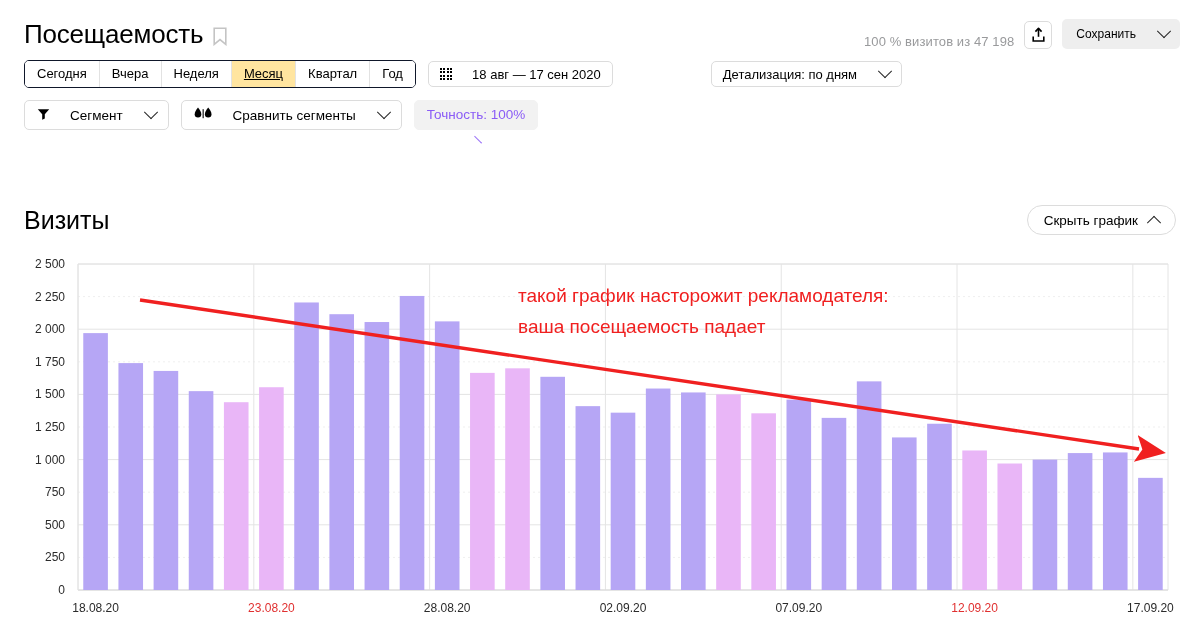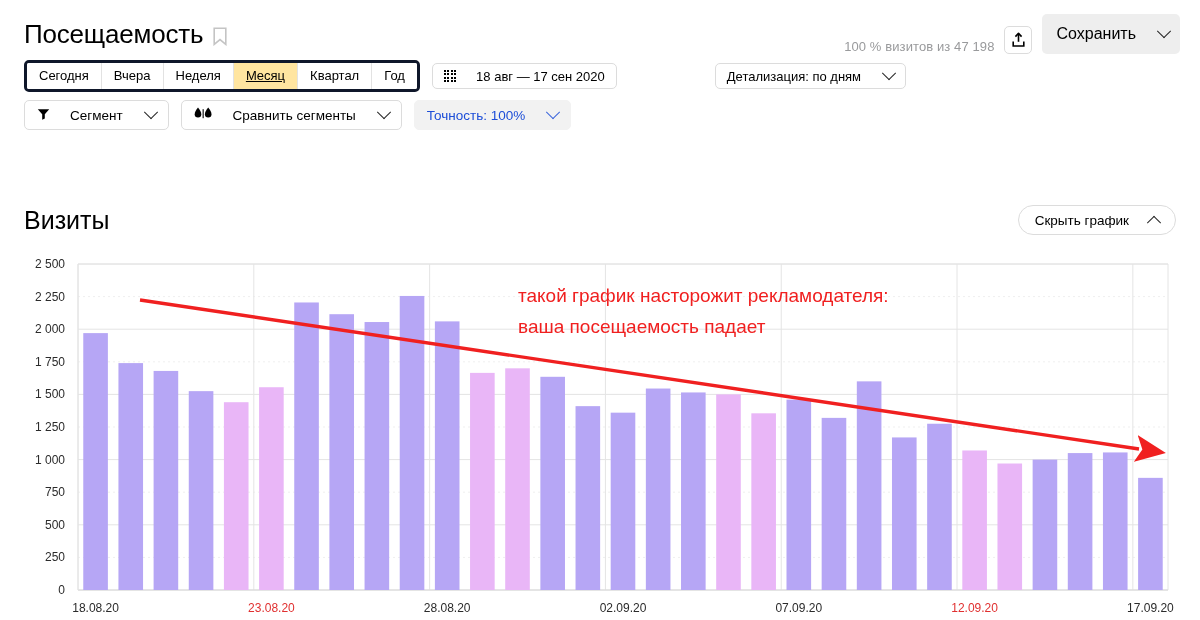--- a/index.html
+++ b/index.html
@@ -66,46 +66,46 @@
     border: 1px solid #dcdcdc;
     border-radius: 5px;
     background: #fff;
     display: flex;
     align-items: center;
     justify-content: center;
     box-sizing: border-box;
     cursor: pointer;
   }
   .save-btn {
-    height: 40px;
+    height: 30px;
     background: #eeeeee;
     border: none;
     border-radius: 5px;
     display: flex;
     align-items: center;
     gap: 20px;
     padding: 0 11px 0 14px;
-    font-size: 16px;
+    font-size: 12px;
     color: #000;
     cursor: pointer;
     font-family: "Liberation Sans", sans-serif;
   }
 
   
   .toolbar1 {
     position: absolute;
     left: 24px;
     top: 60px;
     display: flex;
     align-items: center;
     gap: 12px;
   }
   .seg-group {
     display: flex;
-    border: 3px solid #0f172a;
+    border: 1px solid #0f172a;
     border-radius: 5px;
     overflow: hidden;
     background: #fff;
     height: 26px;
   }
   .seg-item {
     padding: 0 12px;
     height: 26px;
     line-height: 25px;
     font-size: 13px;
@@ -150,21 +150,22 @@
     left: 24px;
     top: 100px;
     display: flex;
     align-items: center;
     gap: 12px;
   }
   .pill.lg { height: 30px; font-size: 13.5px; padding: 6px 12px; }
   .pill.muted {
     background: #f2f2f2;
     border-color: #f2f2f2;
-    color: #1d4ed8;
+    color: #8b5cf6;
+    flex-direction: column;
   }
   .caret {
     display: inline-block;
     width: 9px;
     height: 9px;
     border-right: 1.4px solid currentColor;
     border-bottom: 1.4px solid currentColor;
     transform: rotate(45deg) translate(-2px,-2px);
     margin-left: 3px;
     opacity: .85;
@@ -218,21 +219,21 @@
     align-items: center;
   }
   .section-title {
     font-size: 25px;
     color: #000;
   }
   .hide-chart-btn {
     margin-left: auto;
     display: flex;
     align-items: center;
-    gap: 17px;
+    gap: 8px;
     height: 30px;
     border: 1px solid #dcdcdc;
     border-radius: 16px;
     padding: 0 16px;
     background: #fff;
     font-size: 13.5px;
     cursor: pointer;
     box-sizing: border-box;
     color: #000;
   }

